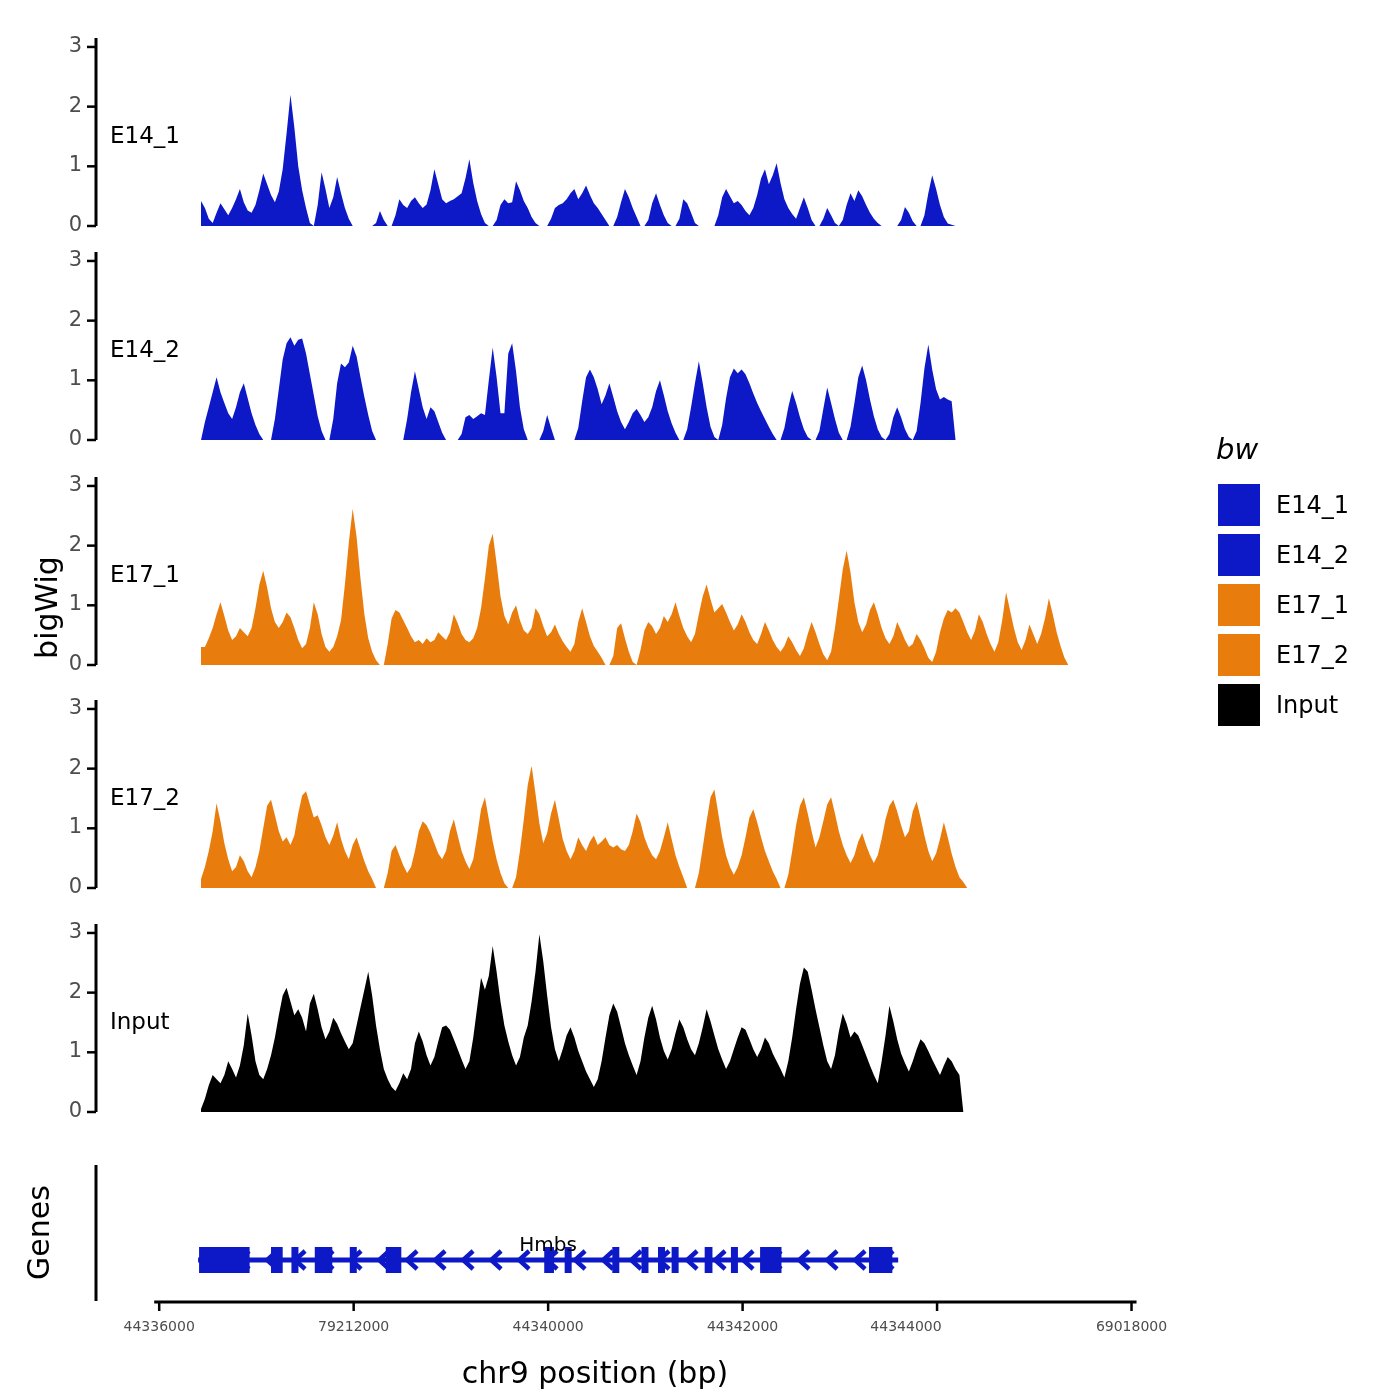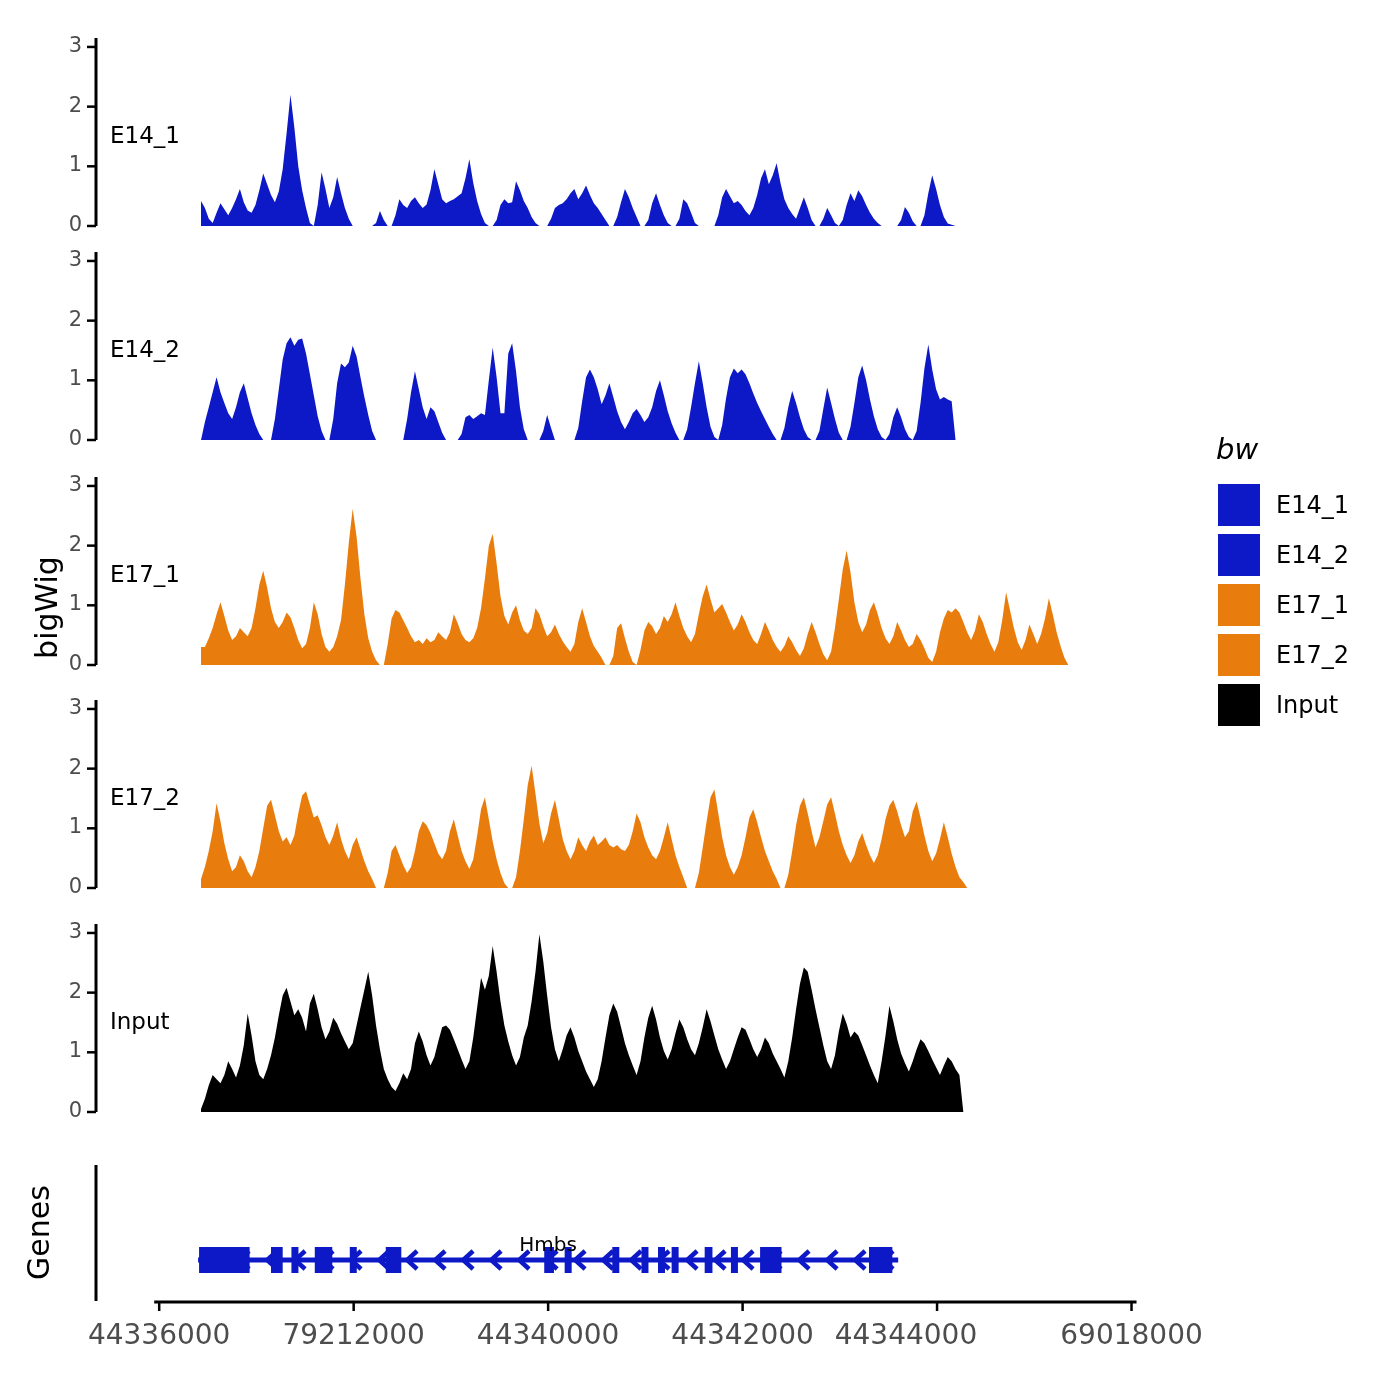--- a/index.html
+++ b/index.html
@@ -1,21 +1,21 @@
 <!DOCTYPE html>
 <html><head>
 <meta charset="utf-8">
 <style>
   html,body{margin:0;padding:0;background:#fff;}
   body{width:1400px;height:1400px;font-family:"DejaVu Sans","Liberation Sans",sans-serif;position:relative;overflow:hidden;}
   #root{position:absolute;inset:0;}
   .axis-title-y{position:absolute;font-size:30px;color:#000;transform:rotate(-90deg);transform-origin:center center;white-space:nowrap;}
   .axis-title-x{position:absolute;font-size:30px;color:#000;text-align:center;width:100%;}
   .tick-label{position:absolute;font-size:21px;color:#4d4d4d;text-align:right;}
-  .xtick-label{position:absolute;font-size:28px;color:#4d4d4d;text-align:center;}
+  .xtick-label{position:absolute;font-size:14px;color:#4d4d4d;text-align:center;}
   .panel-label{position:absolute;font-size:23px;color:#000;white-space:nowrap;}
   .legend-title{position:absolute;font-size:29px;color:#000;font-style:italic;}
   .legend-item-label{position:absolute;font-size:24px;color:#000;white-space:nowrap;}
   .legend-swatch{position:absolute;width:42px;height:42px;}
   .gene-name{position:absolute;font-size:20px;color:#000;white-space:nowrap;text-align:center;margin-top:24px;}
   svg{display:block;overflow:visible;}
   .axis-line{stroke:#000;stroke-width:3;}
   .tick-mark{stroke:#000;stroke-width:2.5;}
 </style>
 </head>
@@ -155,20 +155,21 @@
         <line x1="1131.5223214285713" x2="1131.5223214285713" y1="2" y2="11" class="tick-mark"></line>
       </svg>
       <div class="xtick-label" style="left: 59.2009px; width: 200px; top: 1318px;">44336000</div>
       <div class="xtick-label" style="left: 253.665px; width: 200px; top: 1318px;">79212000</div>
       <div class="xtick-label" style="left: 448.129px; width: 200px; top: 1318px;">44340000</div>
       <div class="xtick-label" style="left: 642.594px; width: 200px; top: 1318px;">44342000</div>
       <div class="xtick-label" style="left: 806px; width: 200px; top: 1318px;">44344000</div>
       <div class="xtick-label" style="left: 1031.52px; width: 200px; top: 1318px;">69018000</div>
     </div>
 
+  <div class="axis-title-x" style="left:0px;top:1355px;width:1190px;">chr9 position (bp)</div>
 
   <div id="legend">
     <div class="legend-title" style="left:1216px;top:432px;">bw</div>
   <div class="legend-swatch" style="left: 1218px; top: 484px; background: rgb(13, 24, 198);"></div>
       <div class="legend-item-label" style="left: 1276px; top: 491px;">E14_1</div>
       <div class="legend-swatch" style="left: 1218px; top: 534px; background: rgb(13, 24, 198);"></div>
       <div class="legend-item-label" style="left: 1276px; top: 541px;">E14_2</div>
       <div class="legend-swatch" style="left: 1218px; top: 584px; background: rgb(232, 125, 14);"></div>
       <div class="legend-item-label" style="left: 1276px; top: 591px;">E17_1</div>
       <div class="legend-swatch" style="left: 1218px; top: 634px; background: rgb(232, 125, 14);"></div>

